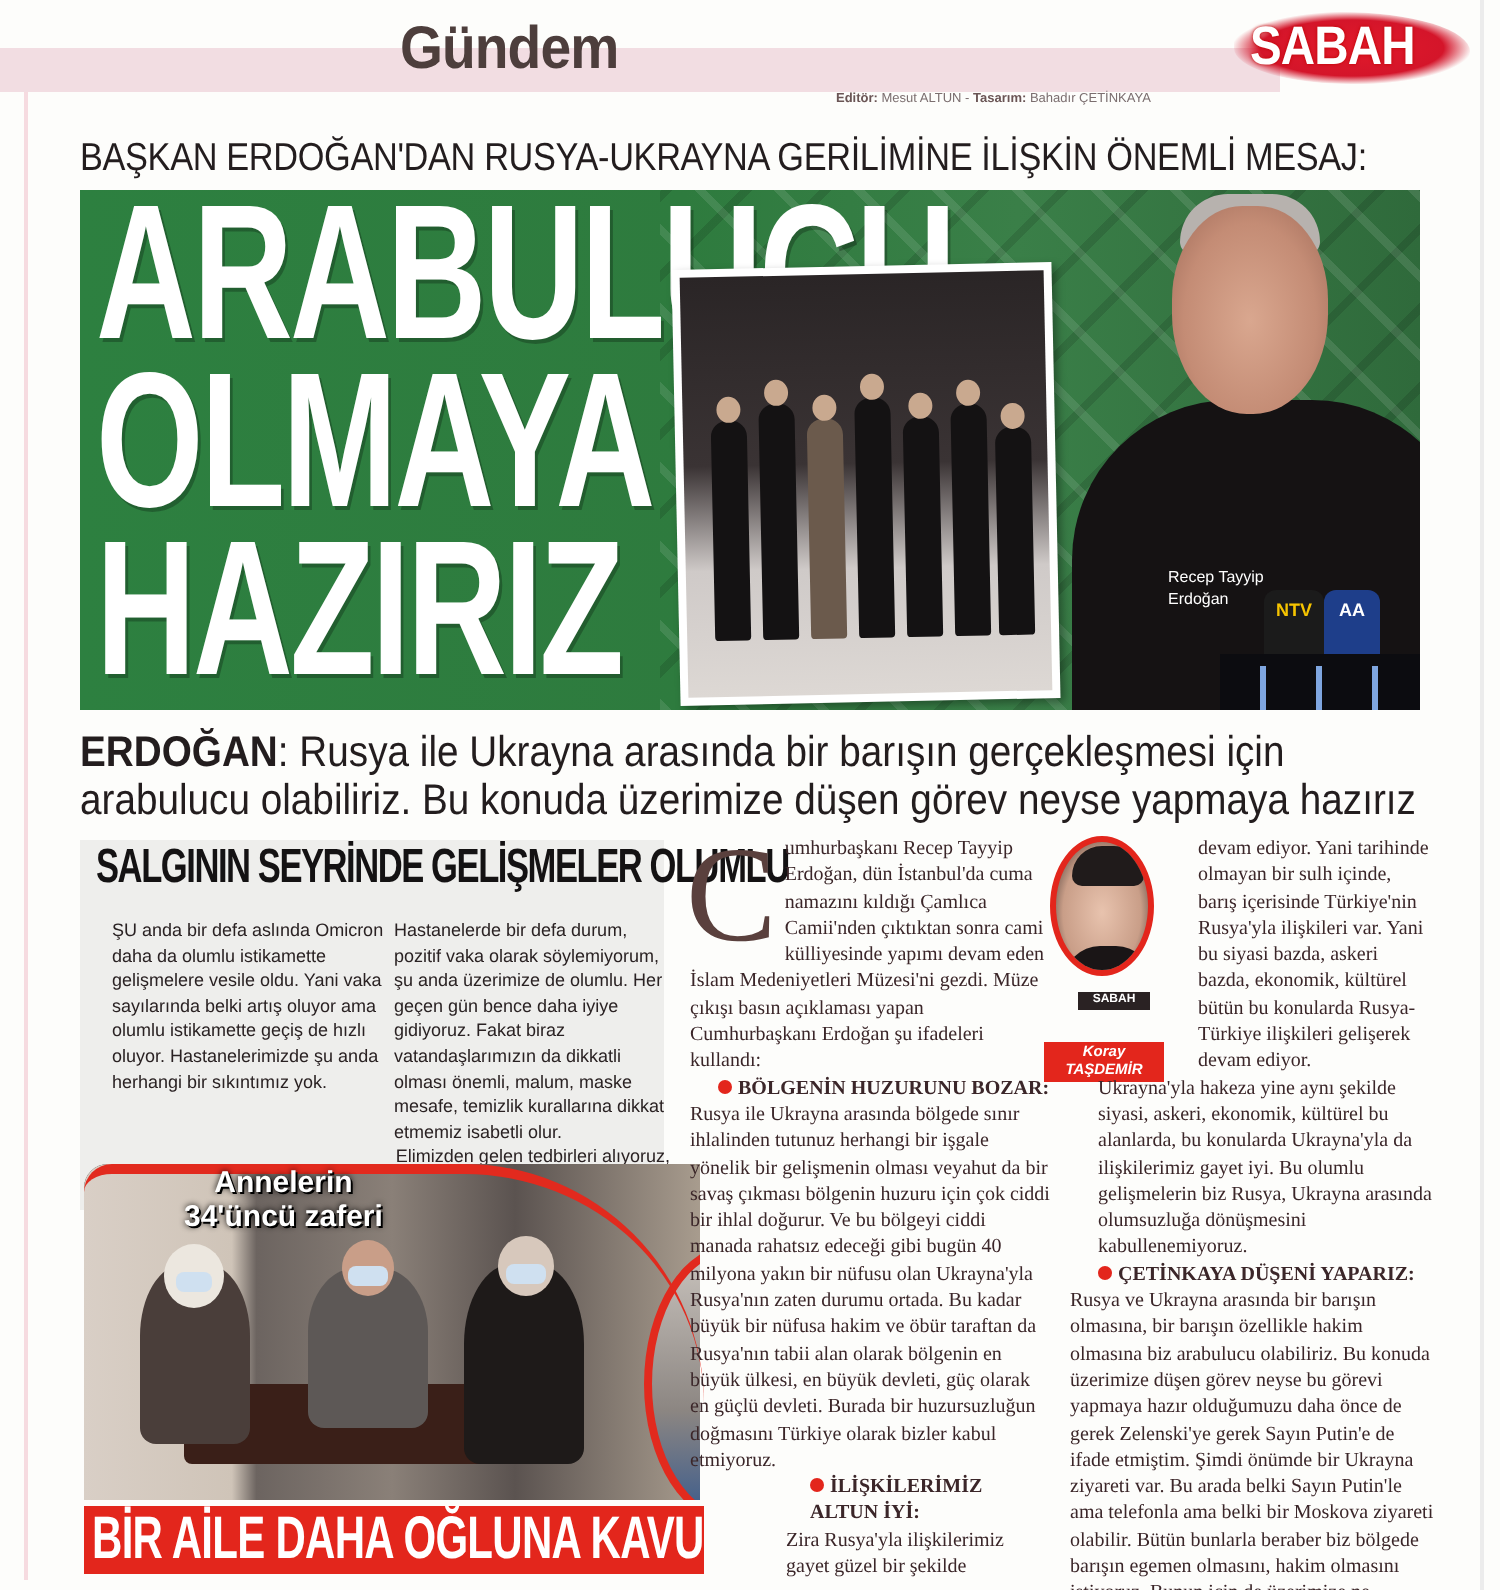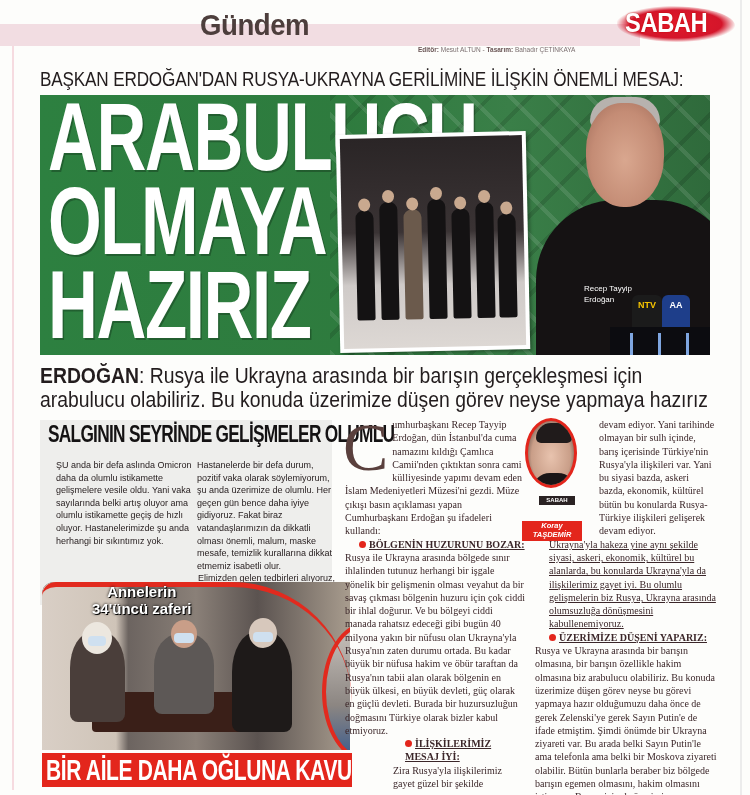--- a/index.html
+++ b/index.html
@@ -72,21 +72,21 @@
   .red-banner { position: absolute; left: 42px; top: 753px; width: 310px; height: 34px; background: #e3261c; overflow: hidden; }
   .red-banner-text { position: absolute; left: 4px; top: 0; font-weight: bold; font-size: 30px; line-height: 34px; color: #fff; white-space: nowrap; letter-spacing: -0.5px; transform: scaleX(0.70); transform-origin: left; }
 
   
   .col { position: absolute; font-family: "Liberation Serif", serif; font-size: 10px; line-height: 13.3px; color: #3b2629; }
   .col-mid { left: 345px; top: 418px; width: 180px; }
   .col-right { left: 535px; top: 418px; width: 182px; }
   .dropcap { float: left; font-family: "Liberation Serif", serif; font-size: 68px; line-height: 58px; color: #5a403d; margin: 0 4px 0 -2px; height: 60px; }
   .subhead { font-weight: bold; color: #3b2629; }
   .bullet { display: inline-block; width: 7px; height: 7px; border-radius: 50%; background: #e3261c; margin-right: 3px; vertical-align: 0; }
-  .indent { padding-left: 14px; text-decoration: underline; }
+  .indent { padding-left: 14px; }
   .p { display: block; }
 
   
   .columnist { position: absolute; left: 525px; top: 418px; width: 70px; height: 80px; }
   .columnist-oval { position: absolute; left: 0; top: 0; width: 52px; height: 70px; border-radius: 50%; border: 3px solid #e3261c; background: radial-gradient(ellipse at 50% 55%, #e8c3ae 0%, #c99e88 60%, #2b2323 100%); overflow: hidden; }
   .columnist-hair { position: absolute; left: 8px; top: 2px; width: 36px; height: 20px; background: #201b1b; border-radius: 18px 18px 6px 6px; }
   .columnist-shirt { position: absolute; left: 4px; top: 52px; width: 44px; height: 18px; background: #1a1516; border-radius: 20px 20px 0 0; }
   .columnist-name { position: absolute; left: -3px; top: 58px; width: 60px; height: 20px; background: #e3261c; color: #fff; font-weight: bold; font-style: italic; font-size: 7.5px; line-height: 8.5px; text-align: center; padding-top: 1px; margin-top: 45px; }
   .columnist-paper { position: absolute; left: 14px; top: 78px; width: 36px; height: 9px; background: #2a2223; color: #fff; font-weight: bold; font-size: 6px; line-height: 9px; text-align: center; }
 
@@ -185,34 +185,34 @@
 </div>
 <div class="red-banner">
   <div class="red-banner-text">BİR AİLE DAHA OĞLUNA KAVUŞTU</div>
 </div>
 
 <div class="col col-mid">
   <span class="dropcap">C</span>
   <span class="p">umhurbaşkanı Recep Tayyip Erdoğan, dün İstanbul'da cuma namazını kıldığı Çamlıca Camii'nden çıktıktan sonra cami külliyesinde yapımı devam eden İslam Medeniyetleri Müzesi'ni gezdi. Müze çıkışı basın açıklaması yapan Cumhurbaşkanı Erdoğan şu ifadeleri kullandı:</span>
   <span class="p indent"><span class="bullet"></span><span class="subhead">BÖLGENİN HUZURUNU BOZAR:</span></span>
   <span class="p">Rusya ile Ukrayna arasında bölgede sınır ihlalinden tutunuz herhangi bir işgale yönelik bir gelişmenin olması veyahut da bir savaş çıkması bölgenin huzuru için çok ciddi bir ihlal doğurur. Ve bu bölgeyi ciddi manada rahatsız edeceği gibi bugün 40 milyona yakın bir nüfusu olan Ukrayna'yla Rusya'nın zaten durumu ortada. Bu kadar büyük bir nüfusa hakim ve öbür taraftan da Rusya'nın tabii alan olarak bölgenin en büyük ülkesi, en büyük devleti, güç olarak en güçlü devleti. Burada bir huzursuzluğun doğmasını Türkiye olarak bizler kabul etmiyoruz.</span>
-  <span class="p indent" style="padding-left:60px;"><span class="bullet"></span><span class="subhead">İLİŞKİLERİMİZ MESAJ İYİ:</span></span>
+  <span class="p indent" style="padding-left:60px;"><span class="bullet"></span><span class="subhead">İLİŞKİLERİMİZ ALTUN İYİ:</span></span>
   <span class="p" style="padding-left:48px;">Zira Rusya'yla ilişkilerimiz gayet güzel bir şekilde</span>
 </div>
 
 <div class="columnist">
   <div class="columnist-oval">
     <div class="columnist-hair"></div>
     <div class="columnist-shirt"></div>
   </div>
   <div class="columnist-name">
     <div>Koray</div>
     <div>TAŞDEMİR</div>
   </div>
   <div class="columnist-paper">SABAH</div>
 </div>
 
 <div class="col col-right">
   <span class="p wrap-first">devam ediyor. Yani tarihinde olmayan bir sulh içinde, barış içerisinde Türkiye'nin Rusya'yla ilişkileri var. Yani bu siyasi bazda, askeri bazda, ekonomik, kültürel bütün bu konularda Rusya-Türkiye ilişkileri gelişerek devam ediyor.</span>
   <span class="p indent">Ukrayna'yla hakeza yine aynı şekilde siyasi, askeri, ekonomik, kültürel bu alanlarda, bu konularda Ukrayna'yla da ilişkilerimiz gayet iyi. Bu olumlu gelişmelerin biz Rusya, Ukrayna arasında olumsuzluğa dönüşmesini kabullenemiyoruz.</span>
-  <span class="p indent"><span class="bullet"></span><span class="subhead">ÜZERİMİZE DÜŞENİ YAPARIZ:</span></span>
+  <span class="p indent"><span class="bullet"></span><span class="subhead">ÇETİNKAYA DÜŞENİ YAPARIZ:</span></span>
   <span class="p">Rusya ve Ukrayna arasında bir barışın olmasına, bir barışın özellikle hakim olmasına biz arabulucu olabiliriz. Bu konuda üzerimize düşen görev neyse bu görevi yapmaya hazır olduğumuzu daha önce de gerek Zelenski'ye gerek Sayın Putin'e de ifade etmiştim. Şimdi önümde bir Ukrayna ziyareti var. Bu arada belki Sayın Putin'le ama telefonla ama belki bir Moskova ziyareti olabilir. Bütün bunlarla beraber biz bölgede barışın egemen olmasını, hakim olmasını istiyoruz. Bunun için de üzerimize ne düşerse yapmaya hazırız.</span>
 </div>
 
 </body></html>

